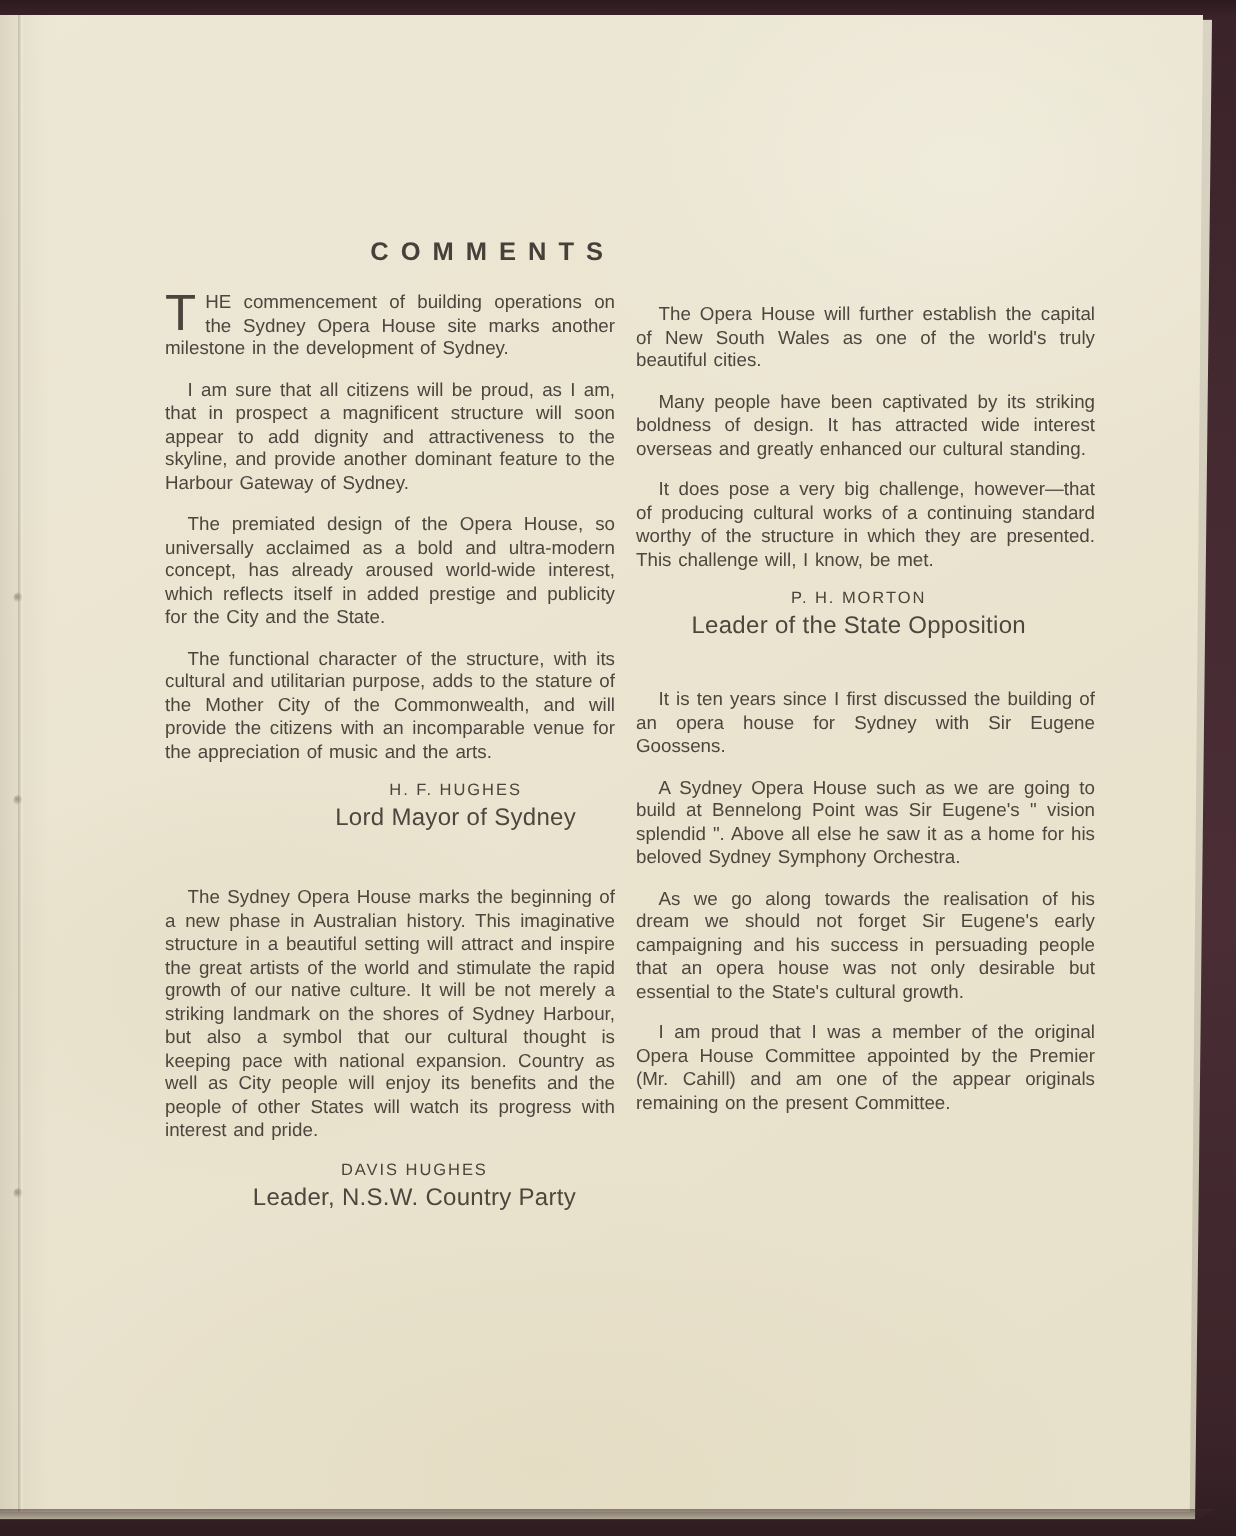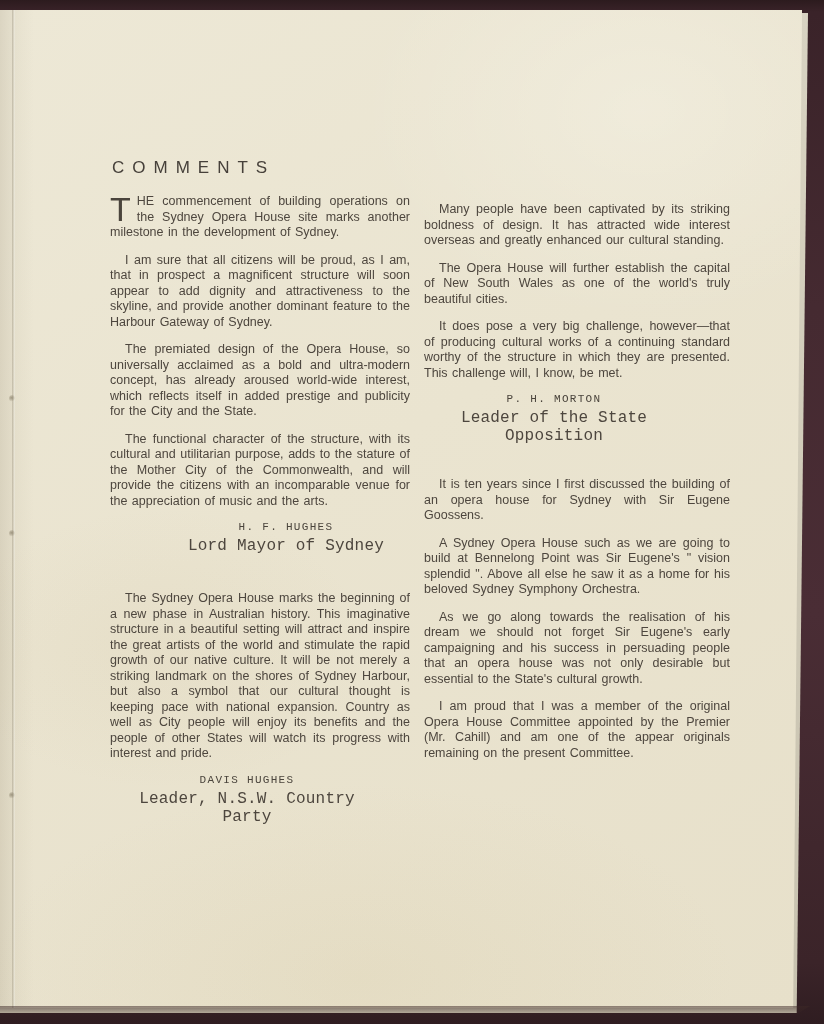--- a/index.html
+++ b/index.html
@@ -42,36 +42,36 @@
     background: linear-gradient(180deg, rgba(60,40,38,0.55), rgba(60,40,38,0.0));
     clip-path: polygon(0 0, 100% 0, 98% 100%, 0 100%);
   }
 
   .content { position: absolute; left: 110px; top: 148px; width: 620px; display: flex; gap: 14px; }
   .col { color: var(--text, #4d463e); }
   .col-left  { width: 300px; }
   .col-right { width: 306px; padding-top: 44px; }
 
   h1.heading {
-    font-size: 17px; font-weight: 400; letter-spacing: 8px;
-    color: #46403a; margin: 0 0 16px 2px;
+    font-size: 17px; font-weight: 700; letter-spacing: 8px;
+    color: #46403a; margin: 0 0 16px 2px; text-align: right;
   }
   p.body-par {
     margin: 0 0 12px; font-size: 12.5px; line-height: 15.5px;
     text-align: justify; text-indent: 15px; word-spacing: 1px;
   }
   p.lead { text-indent: 0; }
   .dropcap {
     float: left; font-size: 34px; line-height: 26px;
     padding: 2px 6px 0 0; color: #4a443c;
   }
   .section-2 { margin-top: 36px; }
   .col-right .section-2 { margin-top: 32px; }
 
-  .sig { margin: 4px 0 0; text-align: right; font-family: Liberation Mono, monospace; }
+  .sig { margin: 4px 0 0; text-align: right; }
   .sig .inner { display: inline-block; text-align: center; }
   .sig-name  { font-size: 11px; letter-spacing: 1.3px; color: #4a443c; }
   .sig-title { font-size: 16px; margin-top: 4px; letter-spacing: 0.2px; }
   .sig-pad-md { padding-right: 26px; }
   .sig-pad-lg { padding-right: 46px; }
   .sig-pad-none { padding-right: 0; text-align: center; }
 </style>
 </head>
 <body>
 
@@ -107,22 +107,22 @@
           <div class="inner">
             <div class="sig-name">DAVIS HUGHES</div>
             <div class="sig-title">Leader, N.S.W. Country Party</div>
           </div>
         </div>
       </div>
     </div>
 
     <div class="col col-right">
       <div>
+        <p class="body-par">The Opera House will further establish the capital of New South Wales as one of the world's truly beautiful cities.</p>
         <p class="body-par">Many people have been captivated by its striking boldness of design.  It has attracted wide interest overseas and greatly enhanced our cultural standing.</p>
-        <p class="body-par">The Opera House will further establish the capital of New South Wales as one of the world's truly beautiful cities.</p>
         <p class="body-par">It does pose a very big challenge, however—that of producing cultural works of a continuing standard worthy of the structure in which they are presented.  This challenge will, I know, be met.</p>
         <div class="sig sig-pad-lg">
           <div class="inner">
             <div class="sig-name">P. H. MORTON</div>
             <div class="sig-title">Leader of the State Opposition</div>
           </div>
         </div>
       </div>
 
       <div class="section-2">

